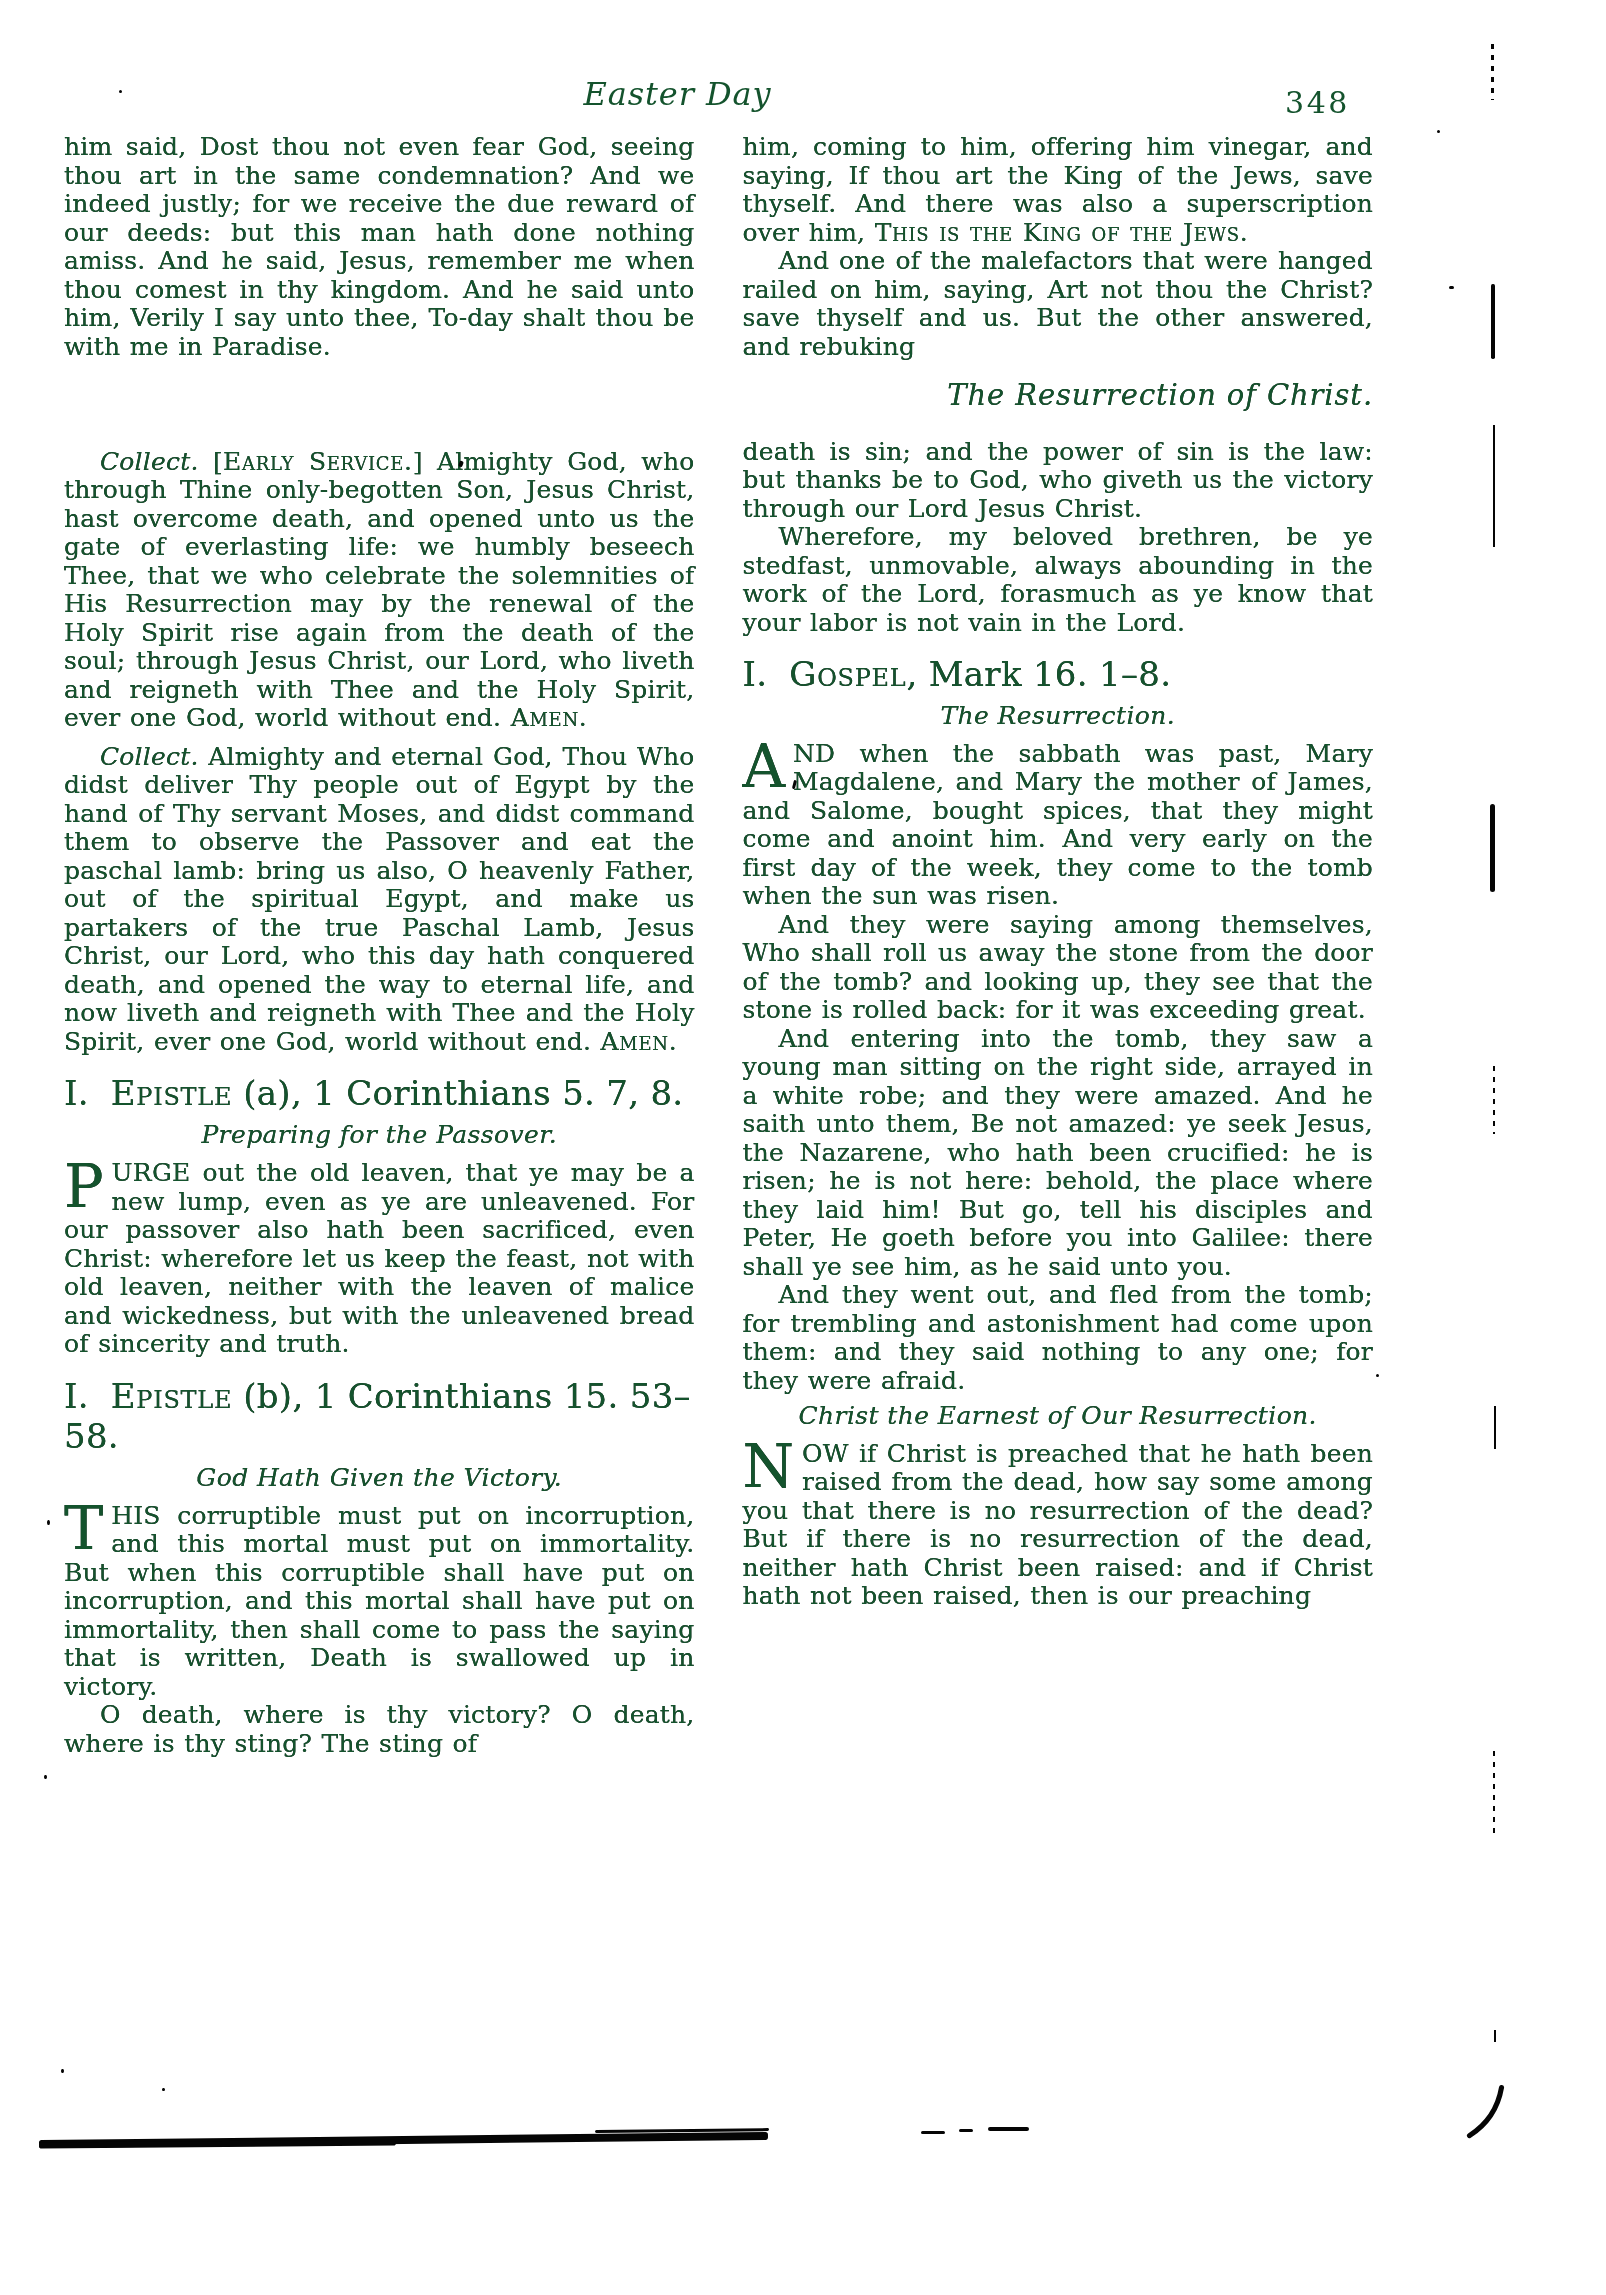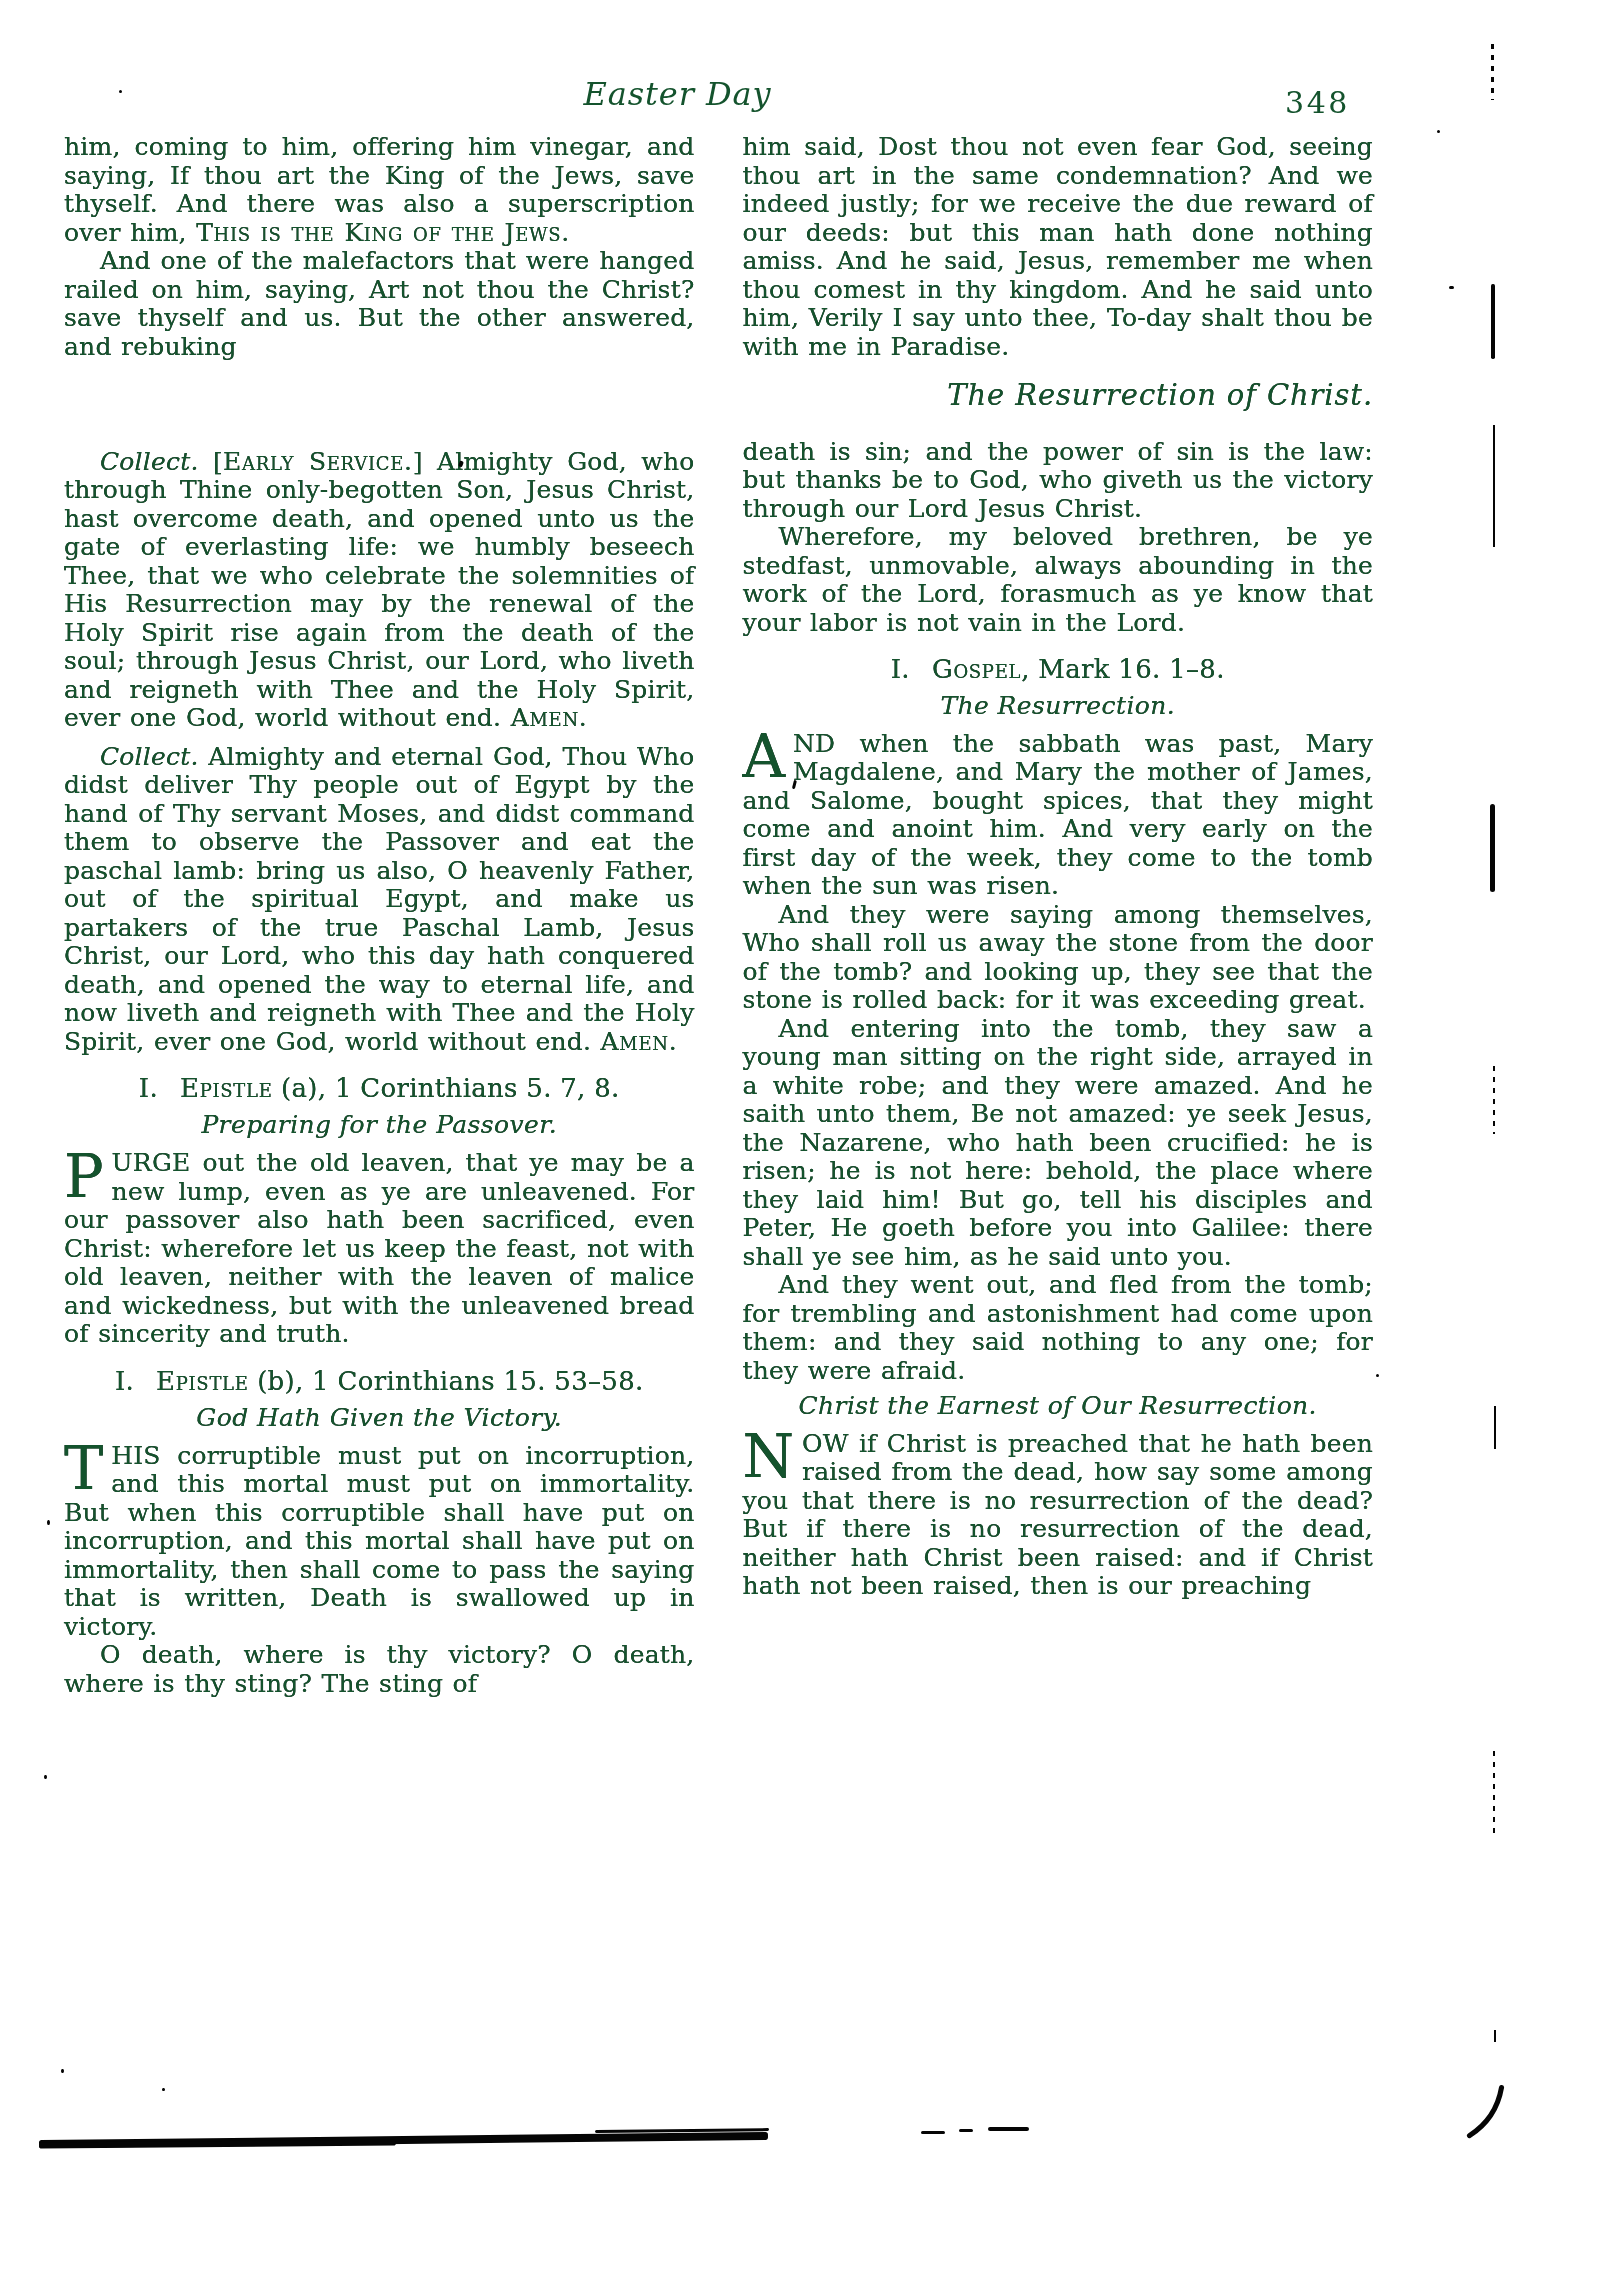--- a/index.html
+++ b/index.html
@@ -29,21 +29,21 @@
     margin:29px 0 0 0;text-align:center;font-size:33px;font-weight:normal;
     letter-spacing:2.6px;text-shadow:0 0 0.5px rgba(0,0,0,0.9);
   }
   .main-subtitle{
     margin:17px 0 0 0;text-align:right;font-size:29px;font-weight:normal;
     font-style:italic;letter-spacing:0.9px;text-shadow:0 0 0.4px rgba(0,0,0,0.85);
   }
   .body-cols{margin-top:25.5px;}
   
   .ch{
-    text-align:center;font-size:26px;margin:17px 0 6.8px 0;
+    text-align:left;font-size:34px;margin:17px 0 6.8px 0;
     text-shadow:0 0 0.4px rgba(0,0,0,0.85);letter-spacing:0.3px;
   }
   .ch .num{margin-right:22px;}
   .chsub{
     text-align:center;font-size:25px;font-style:italic;margin:5.1px 0 10.2px 0;
     text-shadow:0 0 0.4px rgba(0,0,0,0.85);letter-spacing:0.4px;
   }
   
   .dropcap{
     float:left;font-size:59px;line-height:48px;padding:3.4px 7.7px 0 0;
@@ -63,25 +63,25 @@
 
   <div class="running-head">
     <span class="rh-title">Easter Day</span>
   </div>
   <div class="page-number">348</div>
 
   <div class="text-block">
 
     <div class="cols">
       <div class="col">
+        <p class="noindent">him said, Dost thou not even fear God, seeing thou art in the same condemnation?  And we indeed justly; for we receive the due reward of our deeds: but this man hath done nothing amiss.  And he said, Jesus, remember me when thou comest in thy kingdom.  And he said unto him, Verily I say unto thee, To-day shalt thou be with me in Paradise.</p>
+      </div>
+      <div class="col">
         <p class="noindent"><span>him, coming to him, offering him vinegar, and saying, If thou art the King of the Jews, save thyself.  And there was also a superscription over him, </span><span class="sc">This is the King of the Jews.</span></p>
         <p>And one of the malefactors that were hanged railed on him, saying, Art not thou the Christ? save thyself and us.  But the other answered, and rebuking</p>
-      </div>
-      <div class="col">
-        <p class="noindent">him said, Dost thou not even fear God, seeing thou art in the same condemnation?  And we indeed justly; for we receive the due reward of our deeds: but this man hath done nothing amiss.  And he said, Jesus, remember me when thou comest in thy kingdom.  And he said unto him, Verily I say unto thee, To-day shalt thou be with me in Paradise.</p>
       </div>
     </div>
 
     <h2 class="main-subtitle">The Resurrection of Christ.</h2>
 
     <div class="cols body-cols">
 
       <div class="col">
         <p class="collect"><span class="it">Collect.</span>
           <span>[</span><span class="sc">Early Service.</span><span>] </span>

